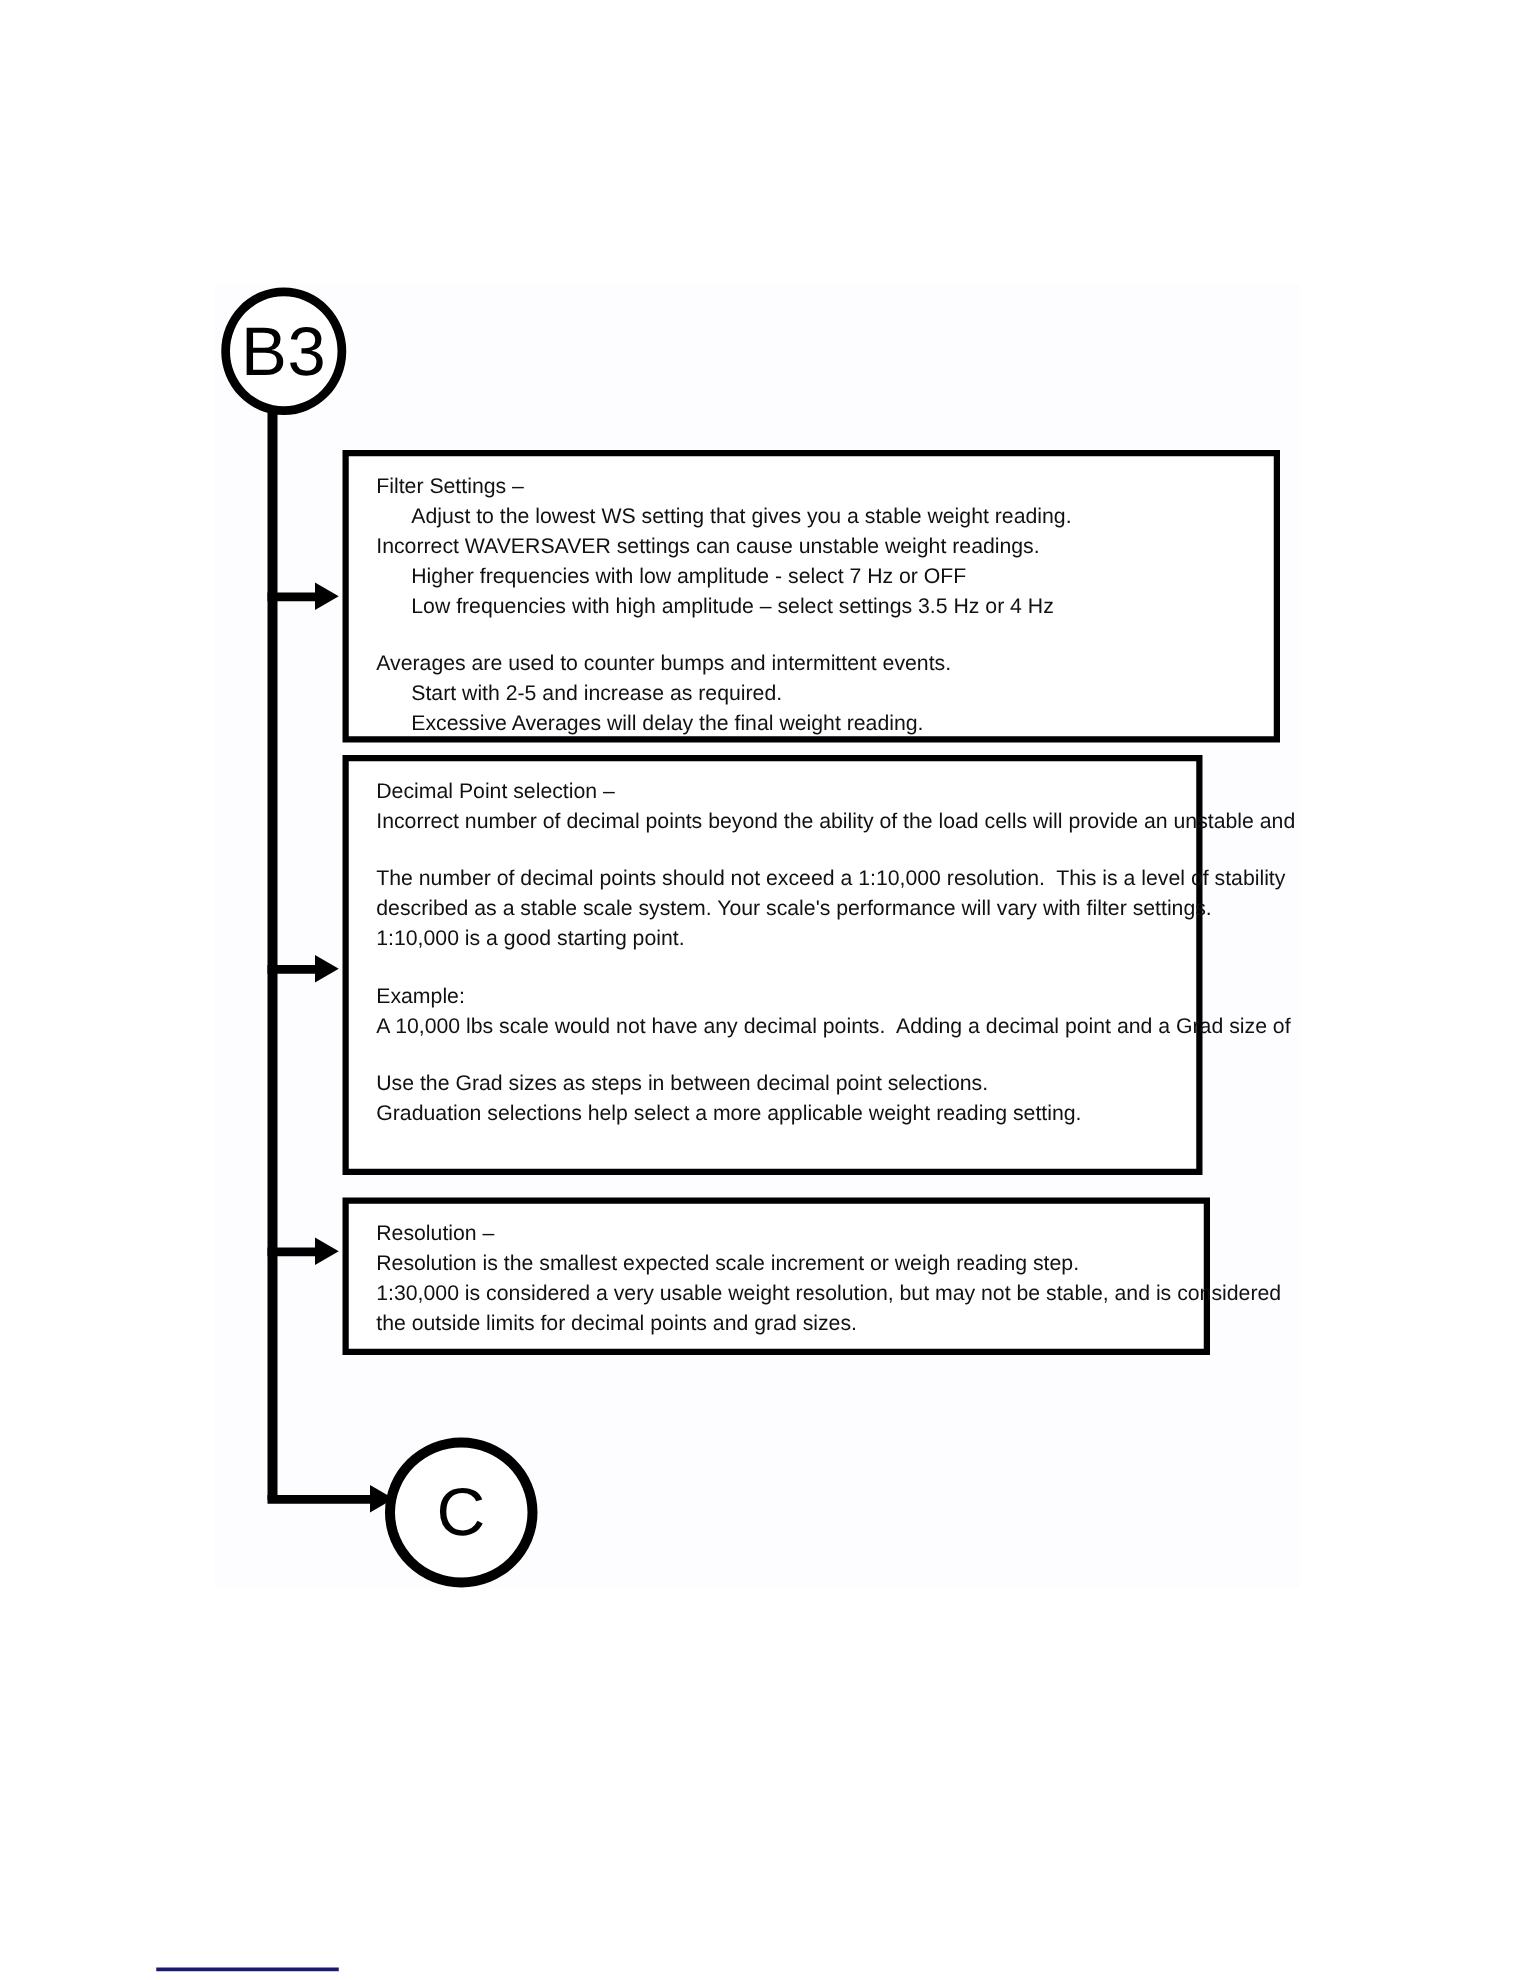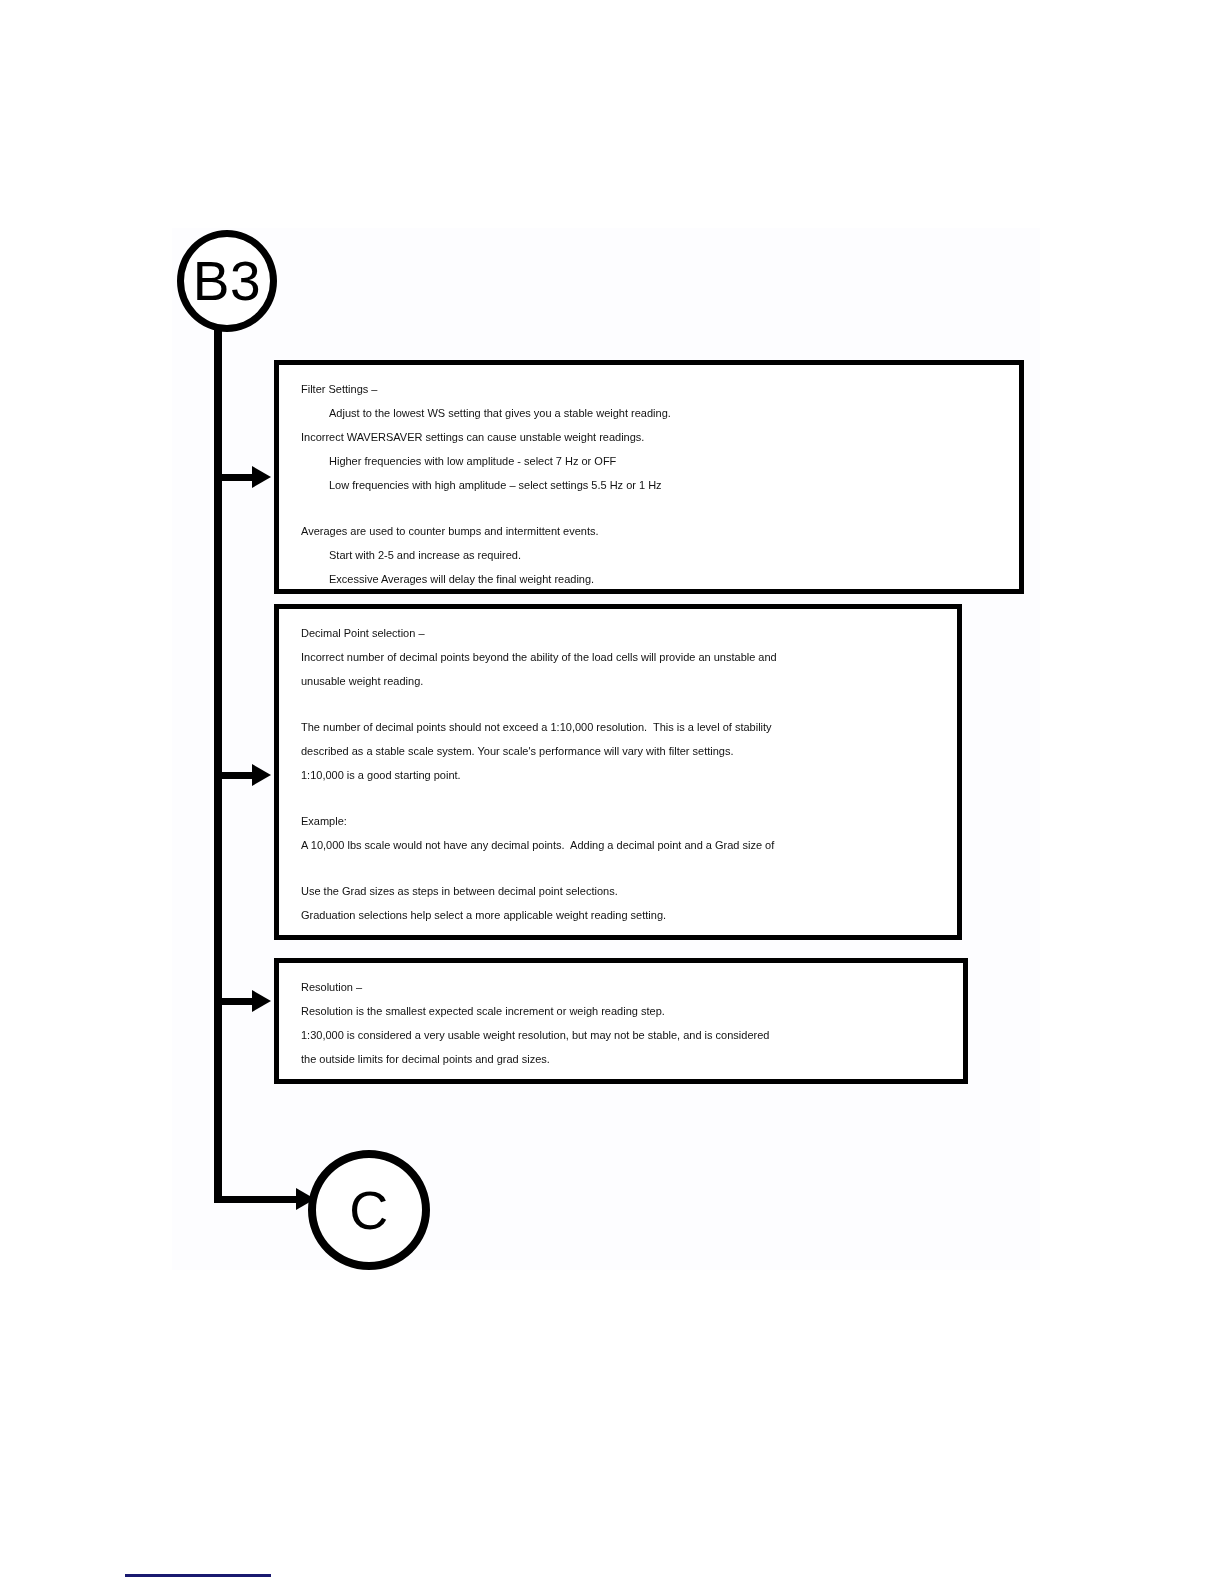--- a/index.html
+++ b/index.html
@@ -133,21 +133,21 @@
   }
   #box-resolution {
     left: 274px;
     top: 958px;
     width: 694px;
     height: 126px;
   }
 
   .box-line {
     font-family: "Liberation Sans", sans-serif;
-    font-size: 11px;
+    font-size: 17px;
     line-height: 24px;
     color: #111111;
     white-space: pre;
   }
   .indent-1 { padding-left: 28px; }
   .spacer { height: 22px; }
 
   
   #footer-rule {
     position: absolute;
@@ -181,31 +181,30 @@
   <div class="arrow-head" id="arrow-3"></div>
 
   <div class="h-line branch-line" id="branch-c"></div>
   <div class="arrow-head" id="arrow-c"></div>
 
   <div class="flow-box" id="box-filter-settings">
     <div class="box-line">Filter Settings –</div>
     <div class="box-line indent-1">Adjust to the lowest WS setting that gives you a stable weight reading.</div>
     <div class="box-line">Incorrect WAVERSAVER settings can cause unstable weight readings.</div>
     <div class="box-line indent-1">Higher frequencies with low amplitude - select 7 Hz or OFF</div>
-    <div class="box-line indent-1">Low frequencies with high amplitude – select settings 5.5 Hz or 1 Hz</div>
+    <div class="box-line indent-1">Low frequencies with high amplitude – select settings 3.5 Hz or 4 Hz</div>
     <div class="spacer"></div>
     <div class="box-line">Averages are used to counter bumps and intermittent events.</div>
     <div class="box-line indent-1">Start with 2-5 and increase as required.</div>
     <div class="box-line indent-1">Excessive Averages will delay the final weight reading.</div>
   </div>
 
   <div class="flow-box" id="box-decimal-point">
     <div class="box-line">Decimal Point selection –</div>
     <div class="box-line">Incorrect number of decimal points beyond the ability of the load cells will provide an unstable and</div>
-    <div class="box-line">unusable weight reading.</div>
     <div class="spacer"></div>
     <div class="box-line">The number of decimal points should not exceed a 1:10,000 resolution.  This is a level of stability</div>
     <div class="box-line">described as a stable scale system. Your scale's performance will vary with filter settings.</div>
     <div class="box-line">1:10,000 is a good starting point.</div>
     <div class="spacer"></div>
     <div class="box-line">Example:</div>
     <div class="box-line">A 10,000 lbs scale would not have any decimal points.  Adding a decimal point and a Grad size of</div>
     <div class="spacer"></div>
     <div class="box-line">Use the Grad sizes as steps in between decimal point selections.</div>
     <div class="box-line">Graduation selections help select a more applicable weight reading setting.</div>

